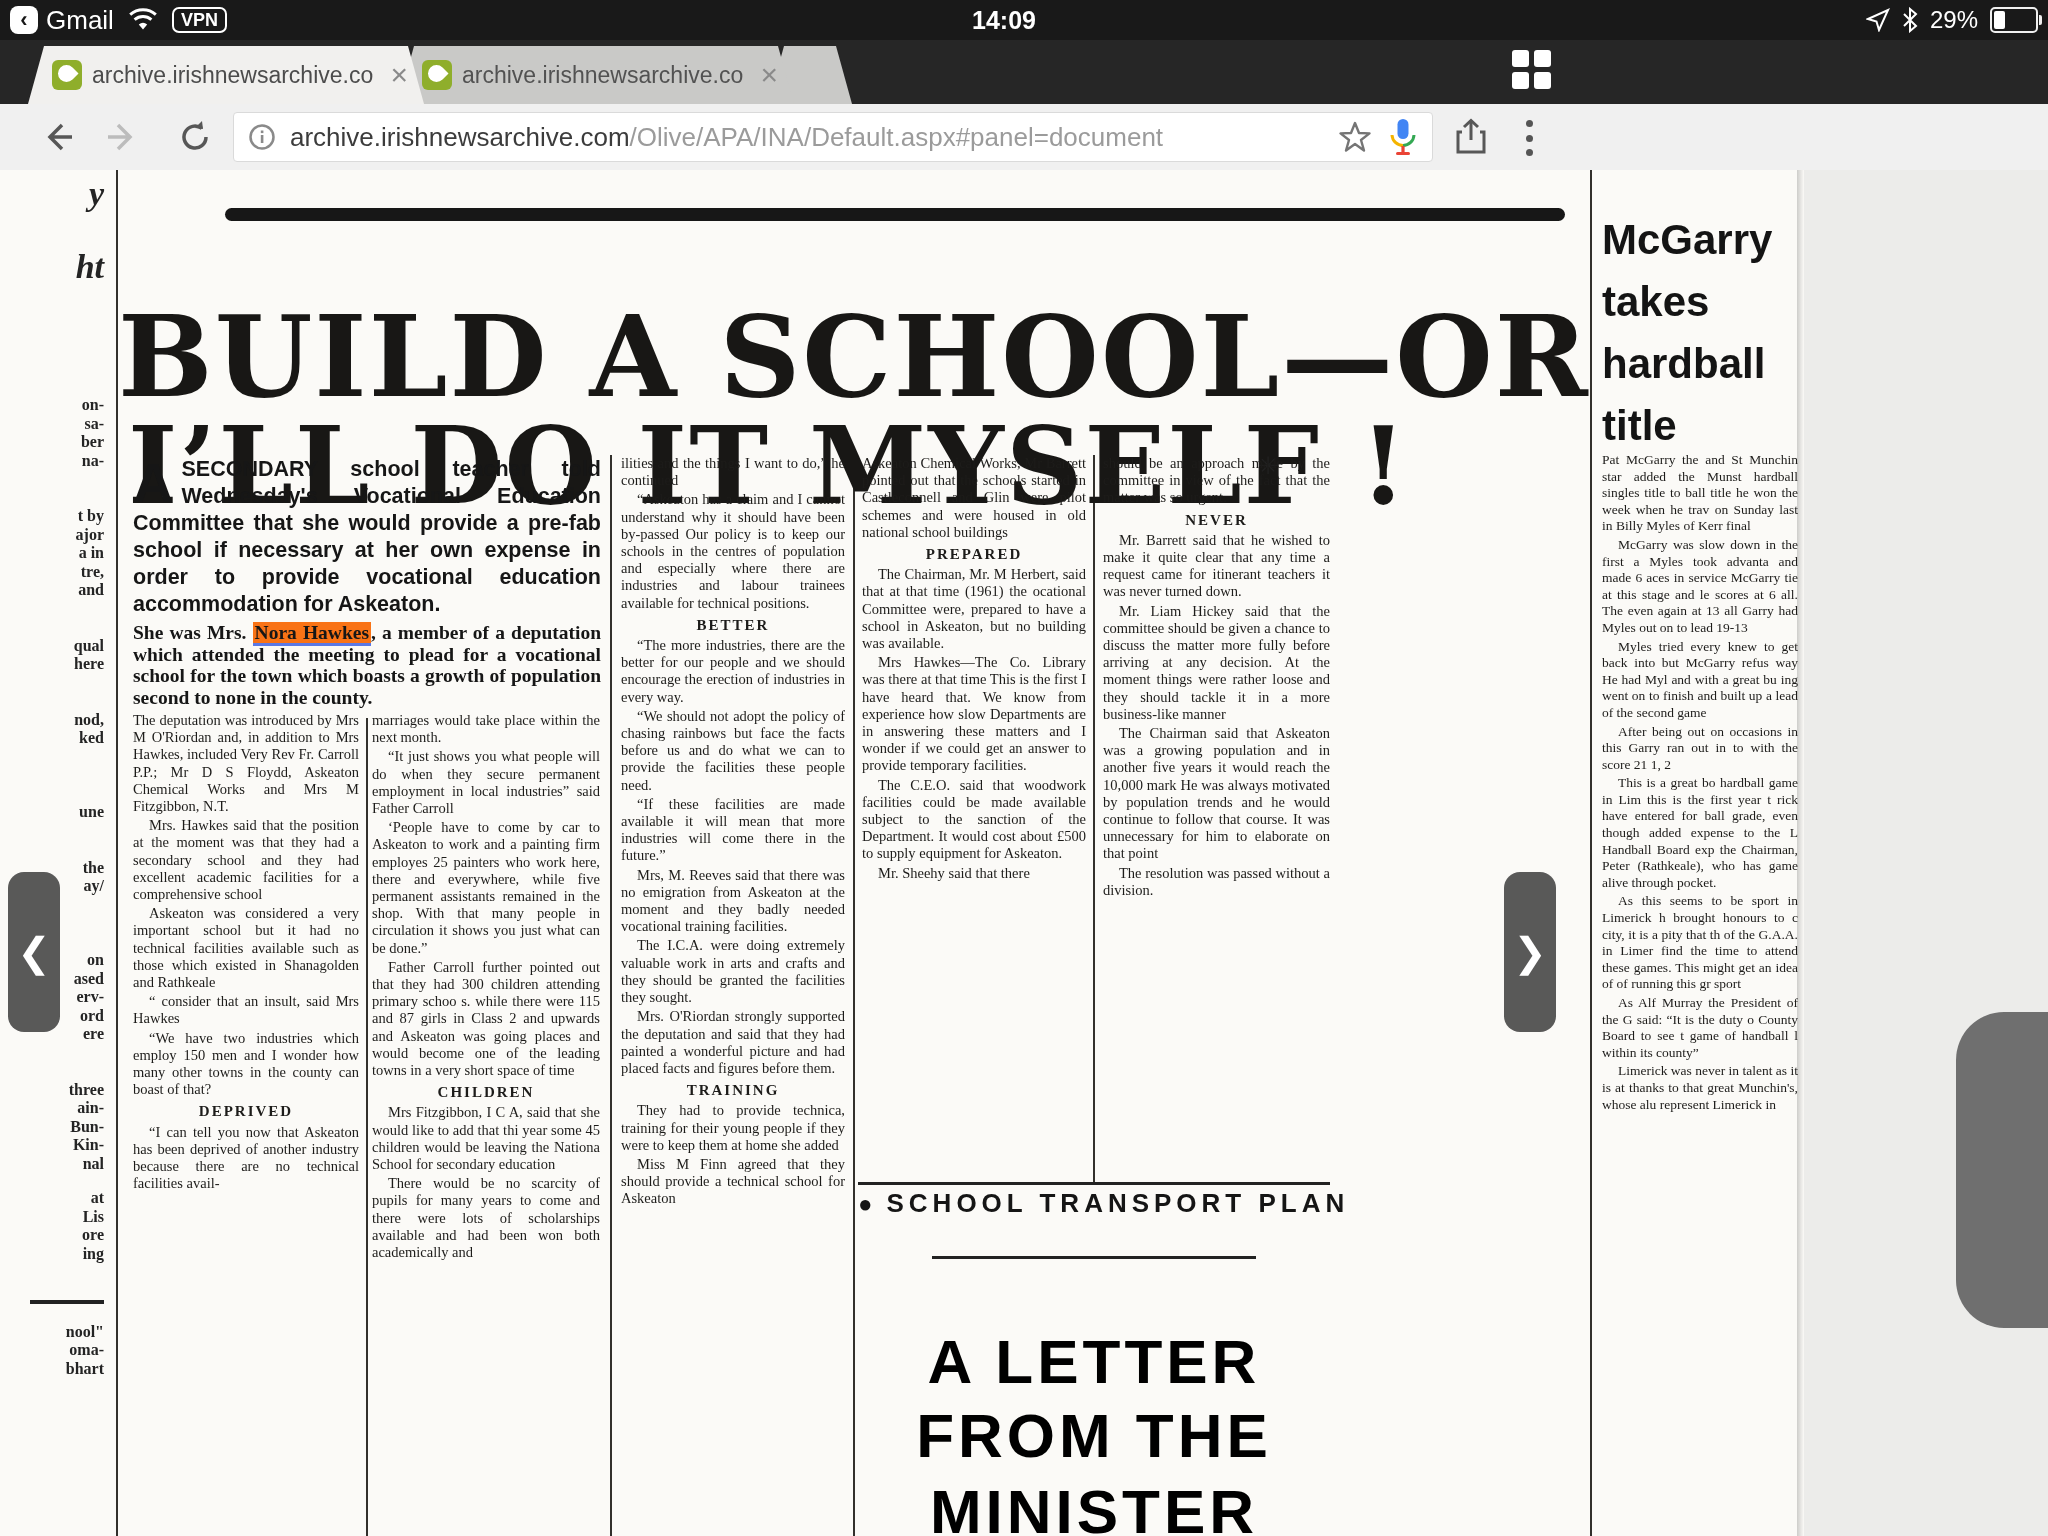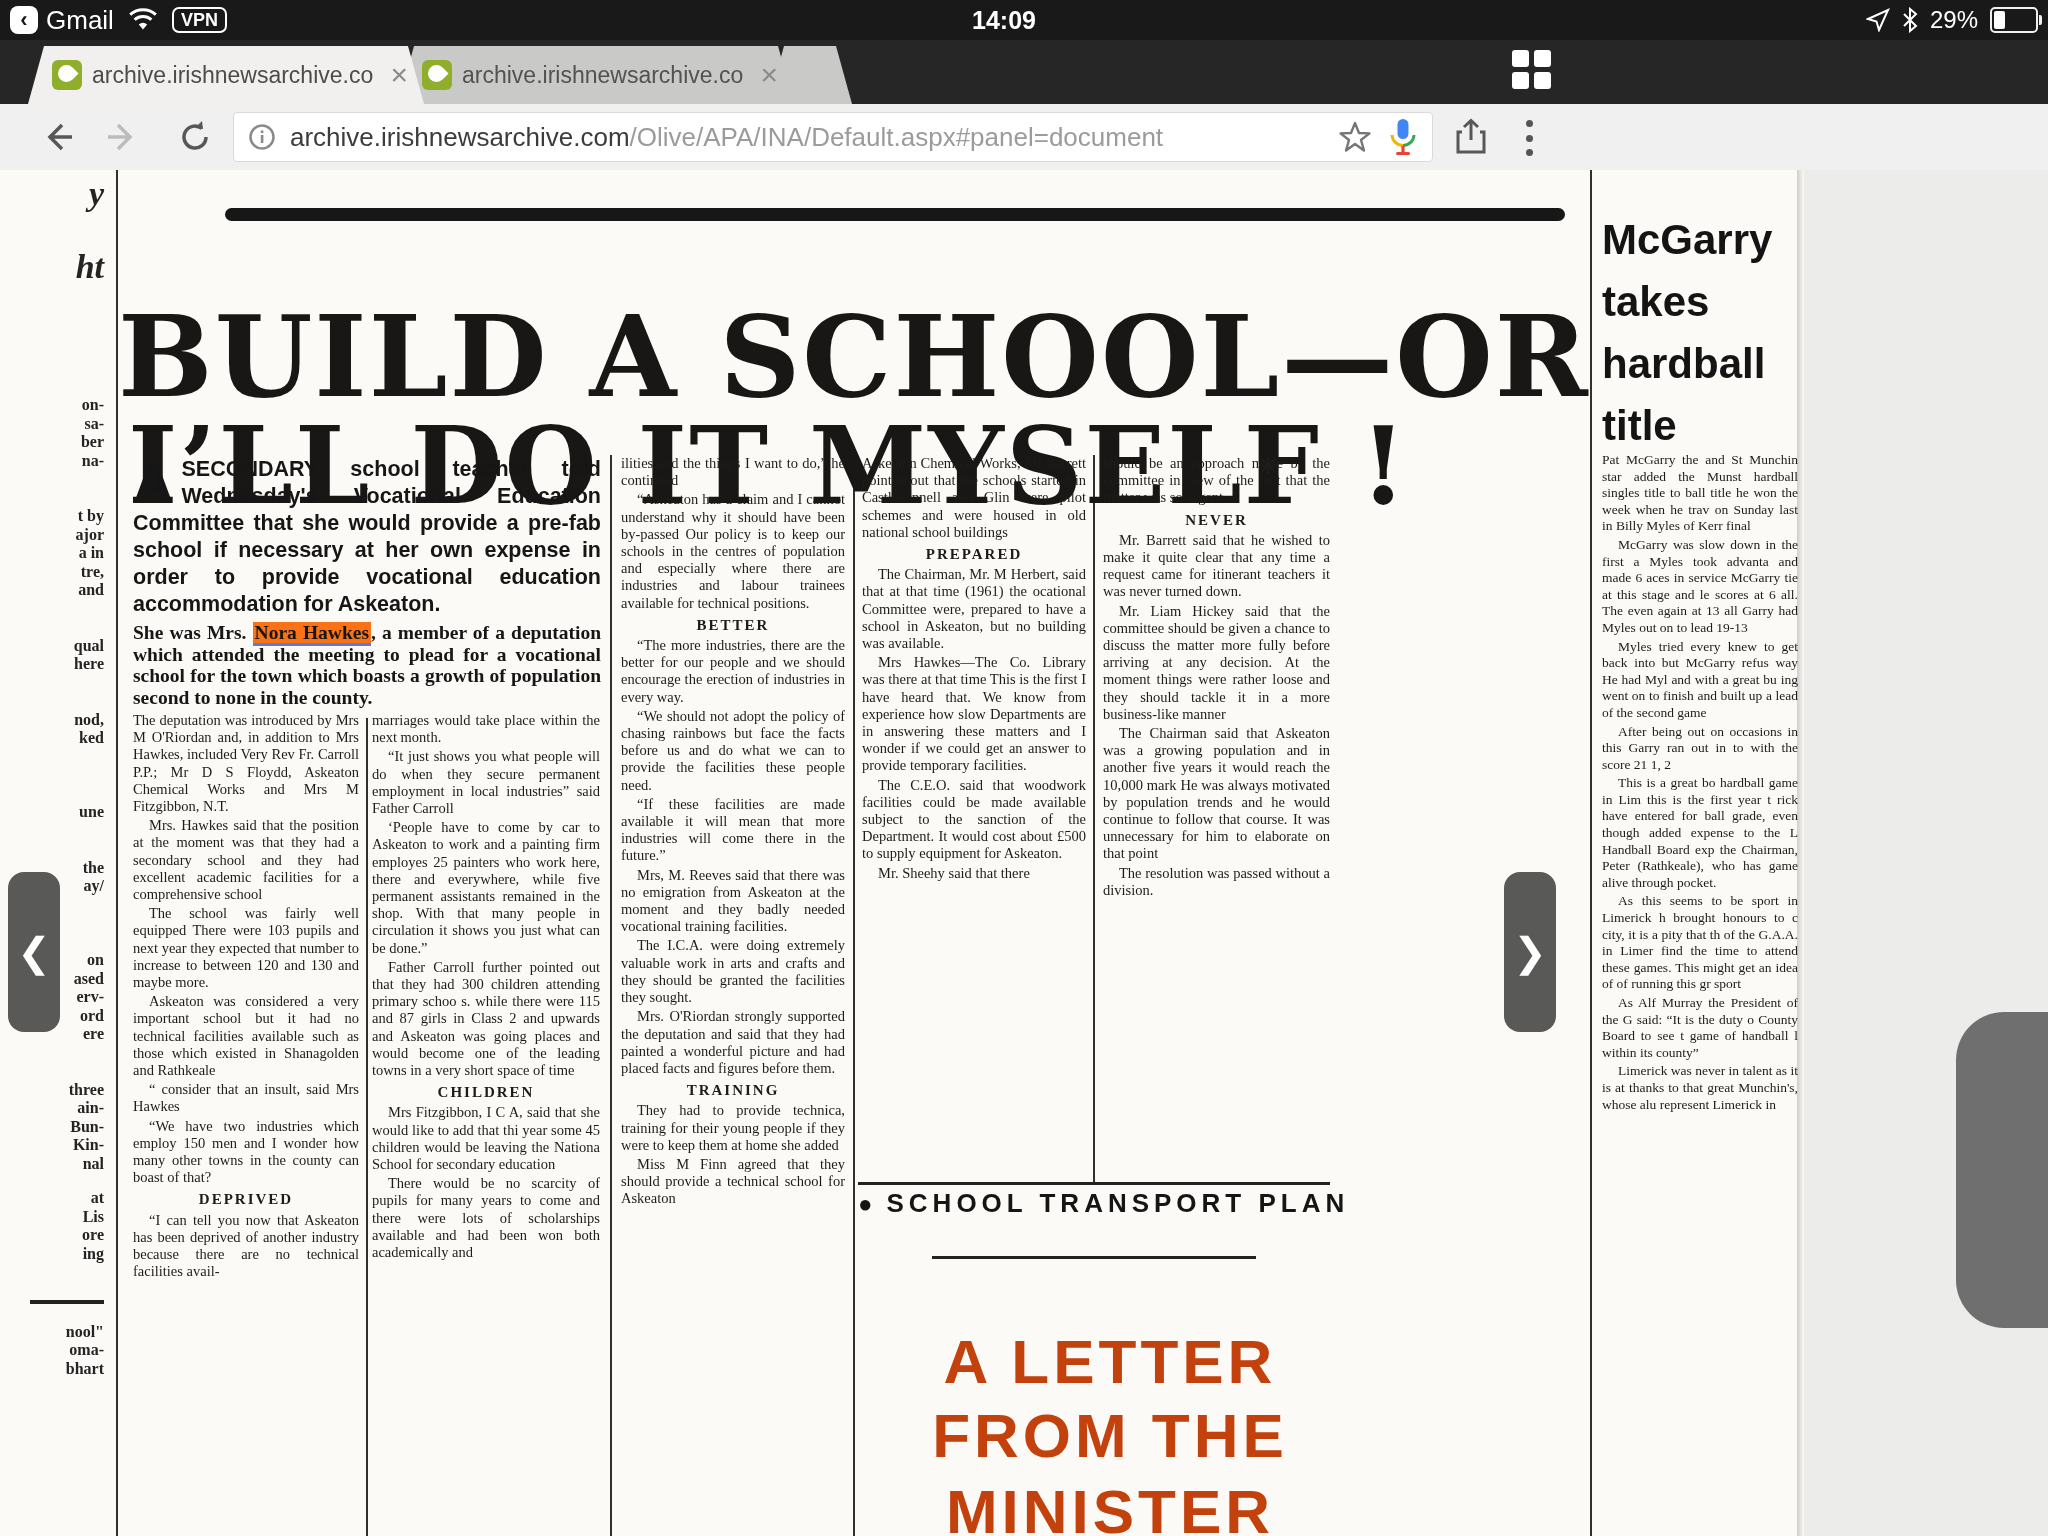--- a/index.html
+++ b/index.html
@@ -68,21 +68,21 @@
   .c2{left:621px;top:285px;width:224px;height:1081px;}
   .c3{left:862px;top:285px;width:224px;height:728px;}
   .c4{left:1103px;top:285px;width:227px;height:726px;}
 
   
   .transport{position:absolute;left:858px;top:1012px;width:472px;height:354px;text-align:center;}
   .t-rule{position:absolute;left:0;top:0;width:472px;height:3px;background:#222;}
   .kicker{position:absolute;left:0;top:8px;width:472px;font:700 26px/1 "Liberation Sans",sans-serif;letter-spacing:5px;color:#151515;white-space:nowrap;}
   .kicker .dot{font-size:24px;letter-spacing:0;margin-right:14px;}
   .t-thin{position:absolute;left:74px;top:74px;width:324px;height:3px;background:#222;}
-  .t-line{position:absolute;left:16px;width:472px;font:700 62px/1 "Liberation Sans",sans-serif;letter-spacing:4px;color:#c2410c;}
+  .t-line{position:absolute;left:0;width:472px;font:700 62px/1 "Liberation Sans",sans-serif;letter-spacing:4px;color:#000000;}
   .t1{top:98px;} .t2{top:172px;} .t3{top:248px;}
   .t-lede{position:absolute;left:0;top:328px;width:472px;font:700 21px/26px "Liberation Serif",serif;text-align:left;white-space:nowrap;}
 
   
   .mg-head{position:absolute;left:1602px;top:4px;width:200px;font:700 42px/62px "Liberation Sans",sans-serif;color:#141414;}
   .mg-body{left:1602px;top:282px;width:196px;height:1084px;font-size:13.5px;line-height:16.6px;}
 
   
   .frags{position:absolute;left:0;top:6px;width:104px;text-align:right;font:700 16px/18.5px "Liberation Serif",serif;color:#242424;}
   .frag{white-space:nowrap;}
@@ -251,21 +251,20 @@
     <div class="lead1">
       <span class="dropcap">A</span><span>SECONDARY school teacher told Wednesday's Vocational Education Committee that she would provide a pre-fab school if necessary at her own expense in order to provide vocational education accommodation for Askeaton.</span>
     </div>
     <div class="lead2">
       <span>She was Mrs. </span><span class="hl">Nora Hawkes</span><span>, a member of a deputation which attended the meeting to plead for a vocational school for the town which boasts a growth of population second to none in the county.</span>
     </div>
 
     <div class="col c1a">
         <p>The deputation was introduced by Mrs M O'Riordan and, in addition to Mrs Hawkes, included Very Rev Fr. Carroll P.P.; Mr D S Floydd, Askeaton Chemical Works and Mrs M Fitzgibbon, N.T.</p>
         <p>Mrs. Hawkes said that the position at the moment was that they had a secondary school and they had excellent academic facilities for a comprehensive school</p>
-        <p>The school was fairly well equipped There were 103 pupils and next year they expected that number to increase to between 120 and 130 and maybe more.</p>
         <p>Askeaton was considered a very important school but it had no technical facilities available such as those which existed in Shanagolden and Rathkeale</p>
         <p>“ consider that an insult, said Mrs Hawkes</p>
         <p>“We have two industries which employ 150 men and I wonder how many other towns in the county can boast of that?</p>
         <h4>DEPRIVED</h4>
         <p>“I can tell you now that Askeaton has been deprived of another industry because there are no technical facilities avail-</p>
       </div>
     <div class="col c1b">
         <p>marriages would take place within the next month.</p>
         <p>“It just shows you what people will do when they secure permanent employment in local industries” said Father Carroll</p>
         <p>‘People have to come by car to Askeaton to work and a painting firm employes 25 painters who work here, there and everywhere, while five permanent assistants remained in the shop. With that many people in circulation it shows you just what can be done.”</p>

